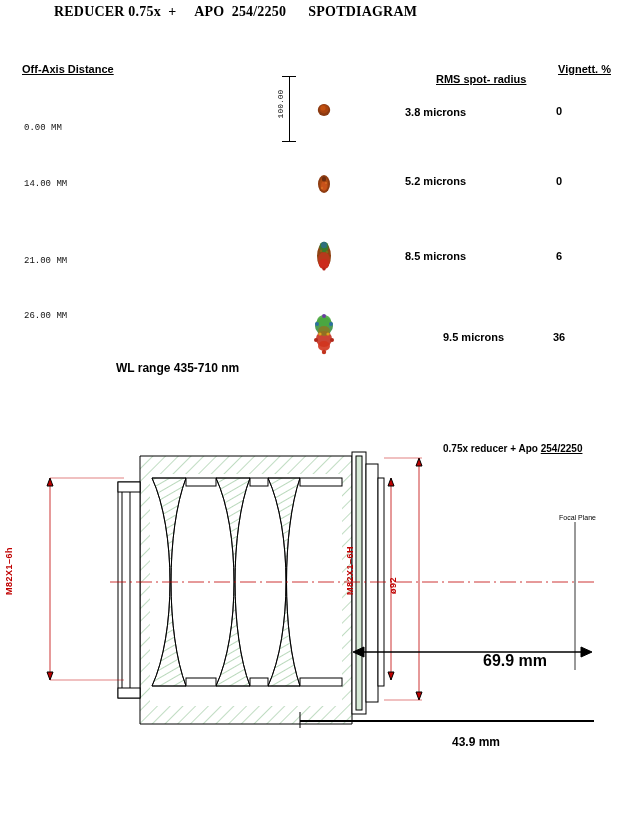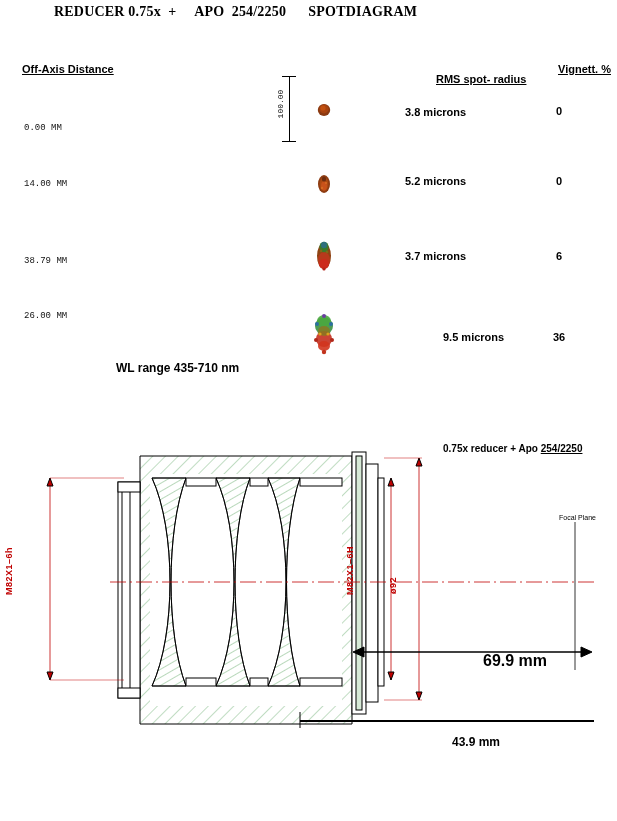--- a/index.html
+++ b/index.html
@@ -155,26 +155,26 @@
 
 <div class="abs" id="scalebar">
   <div class="tick" style="top:0;"></div>
   <div class="tick" style="top:65px;"></div>
   <div class="vline"></div>
   <div id="scalebar-text">100.00</div>
 </div>
 
 <div class="abs offaxis-label" style="left:24px; top:103px;margin-top:20px;">0.00 MM</div>
 <div class="abs offaxis-label" style="left:24px; top:179px;">14.00 MM</div>
-<div class="abs offaxis-label" style="left:24px; top:256px;">38.79 MM</div>
+<div class="abs offaxis-label" style="left:24px; top:256px;">21.00 MM</div>
 <div class="abs offaxis-label" style="left:24px; top:311px;">26.00 MM</div>
 
 <div class="abs rms-label" style="left:405px; top:106px;">3.8 microns</div>
 <div class="abs rms-label" style="left:405px; top:175px;">5.2 microns</div>
-<div class="abs rms-label" style="left:405px; top:250px;">3.7 microns</div>
+<div class="abs rms-label" style="left:405px; top:250px;">8.5 microns</div>
 <div class="abs rms-label" style="left:405px; top:331px;margin-left:38px;">9.5 microns</div>
 
 <div class="abs vig-label" style="left:556px; top:105px;">0</div>
 <div class="abs vig-label" style="left:556px; top:175px;">0</div>
 <div class="abs vig-label" style="left:556px; top:250px;">6</div>
 <div class="abs vig-label" style="left:553px; top:331px;">36</div>
 
 <svg class="spot" style="left:306px; top:92px;" width="36" height="36" viewBox="0 0 36 36">
   <g>
     <ellipse cx="18" cy="18" rx="6.2" ry="6" fill="#8a3a12"></ellipse>

